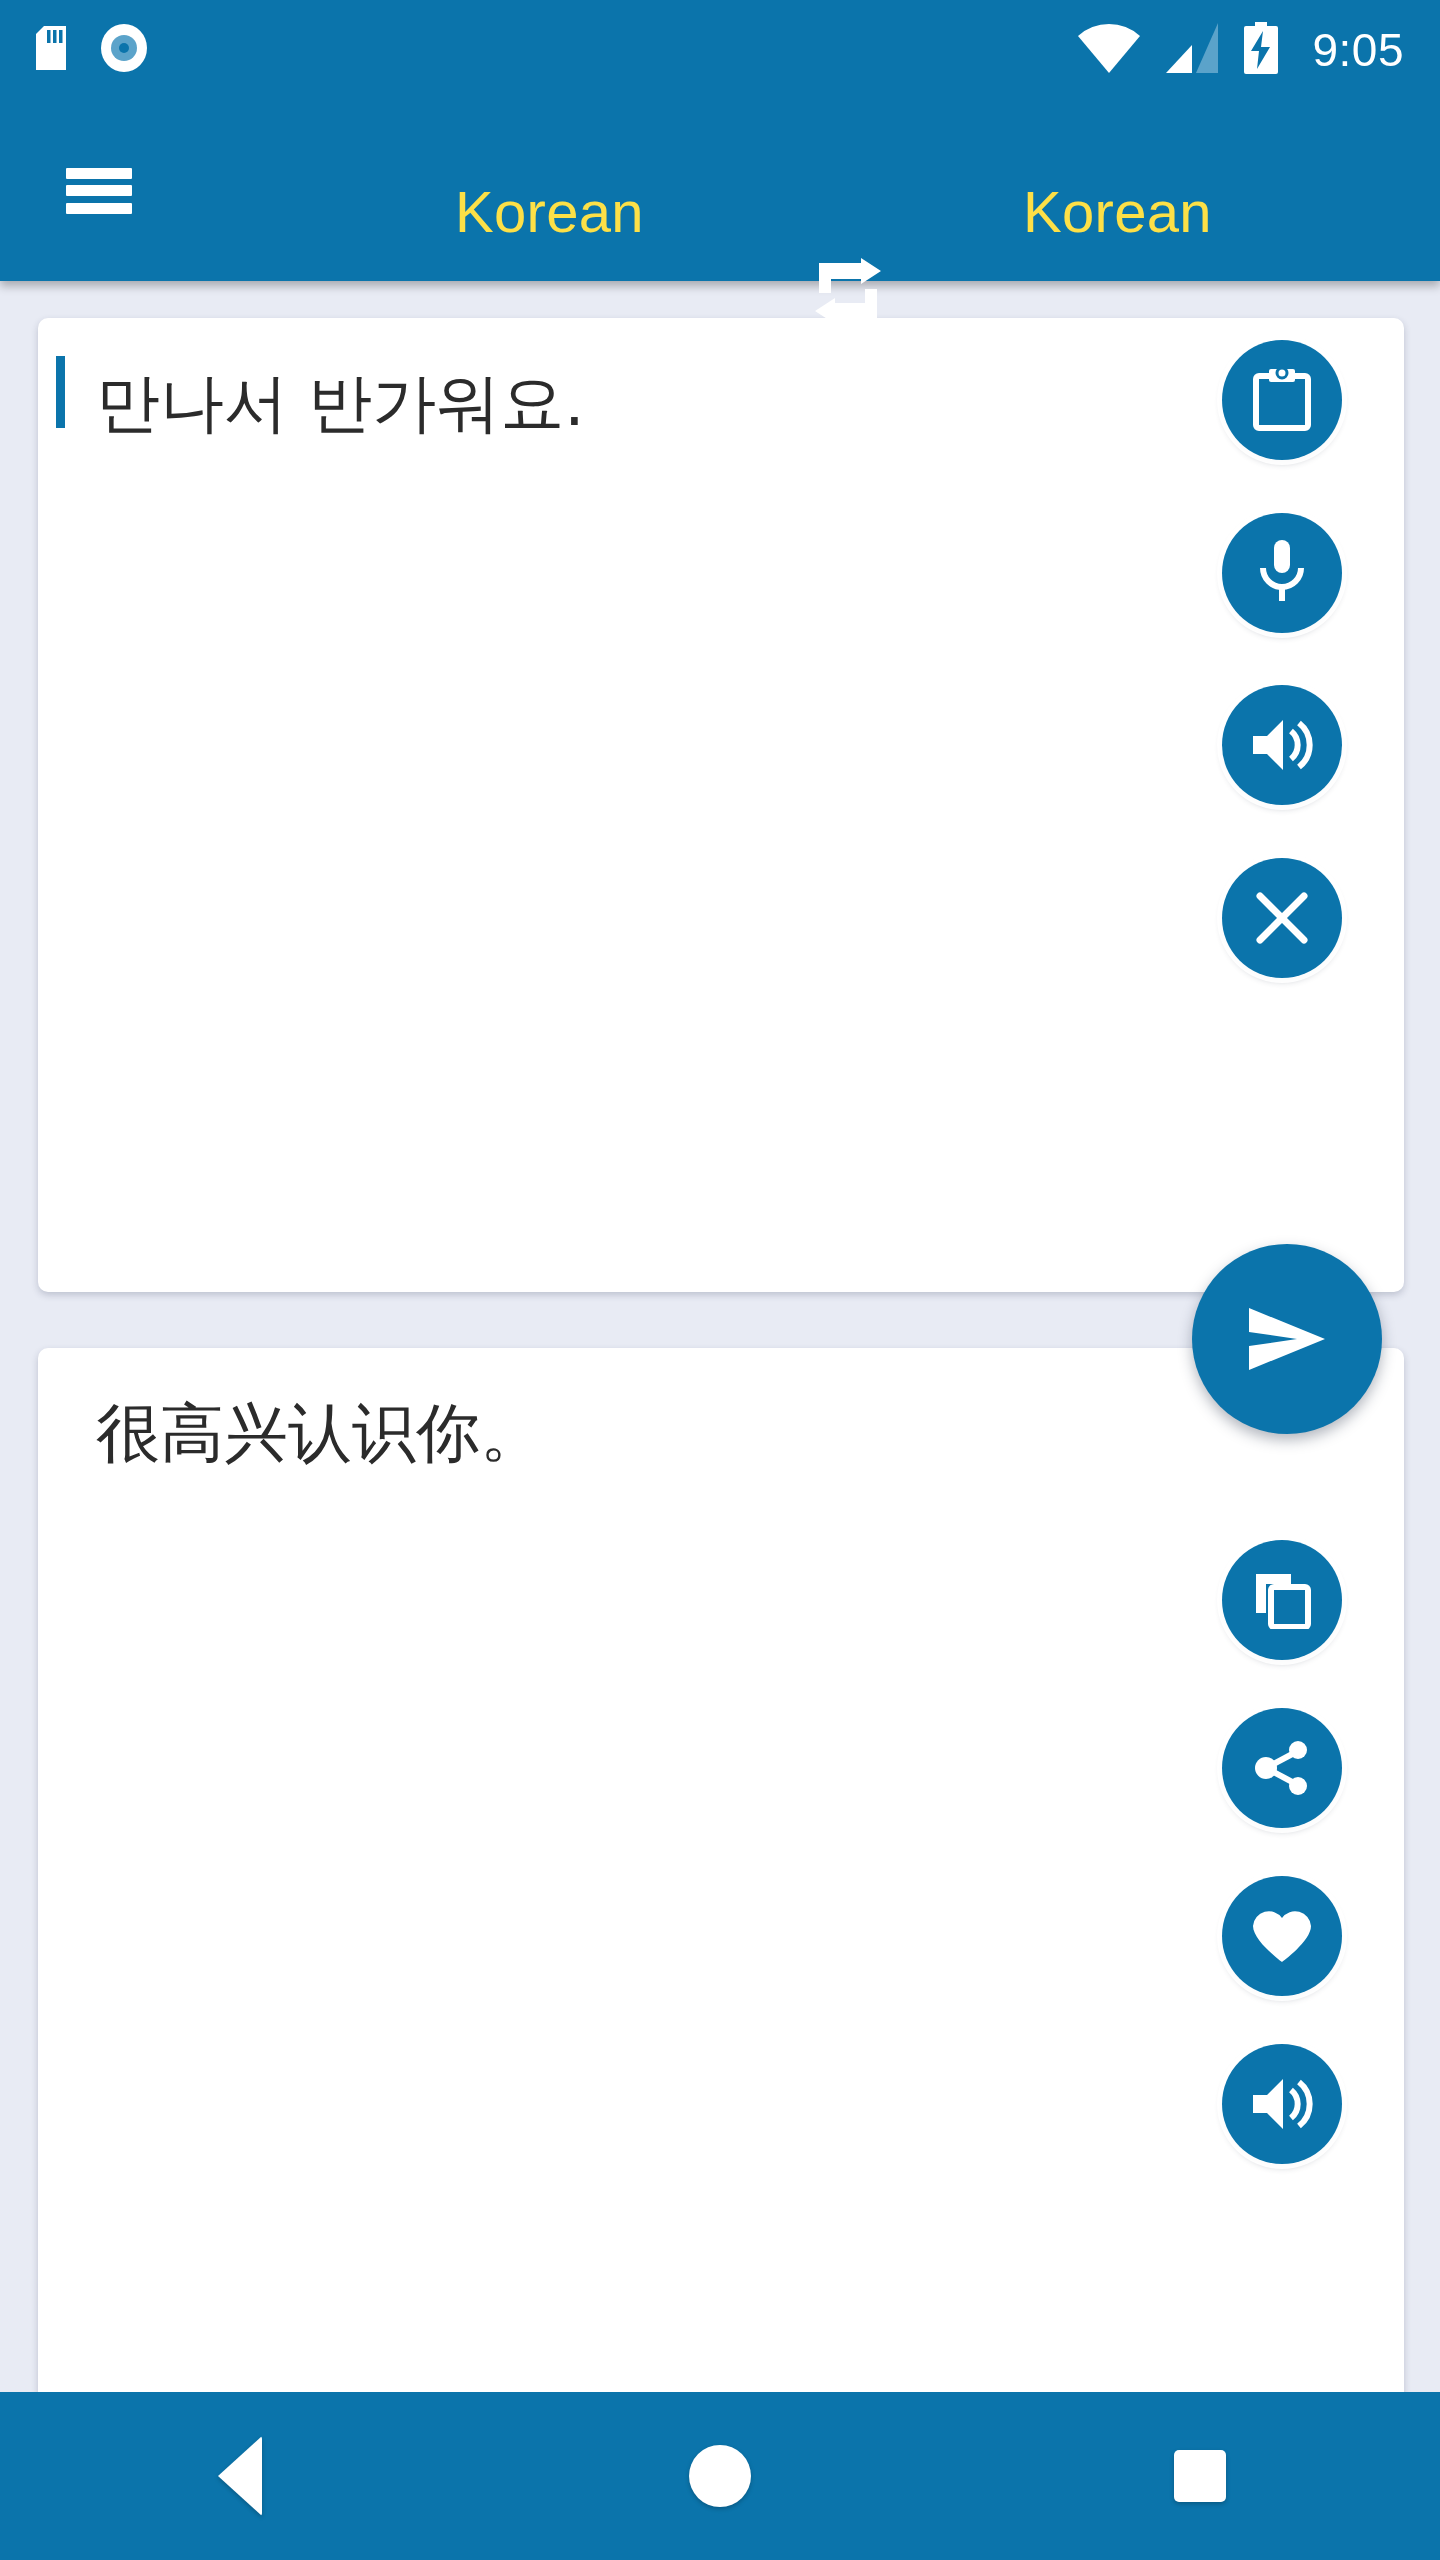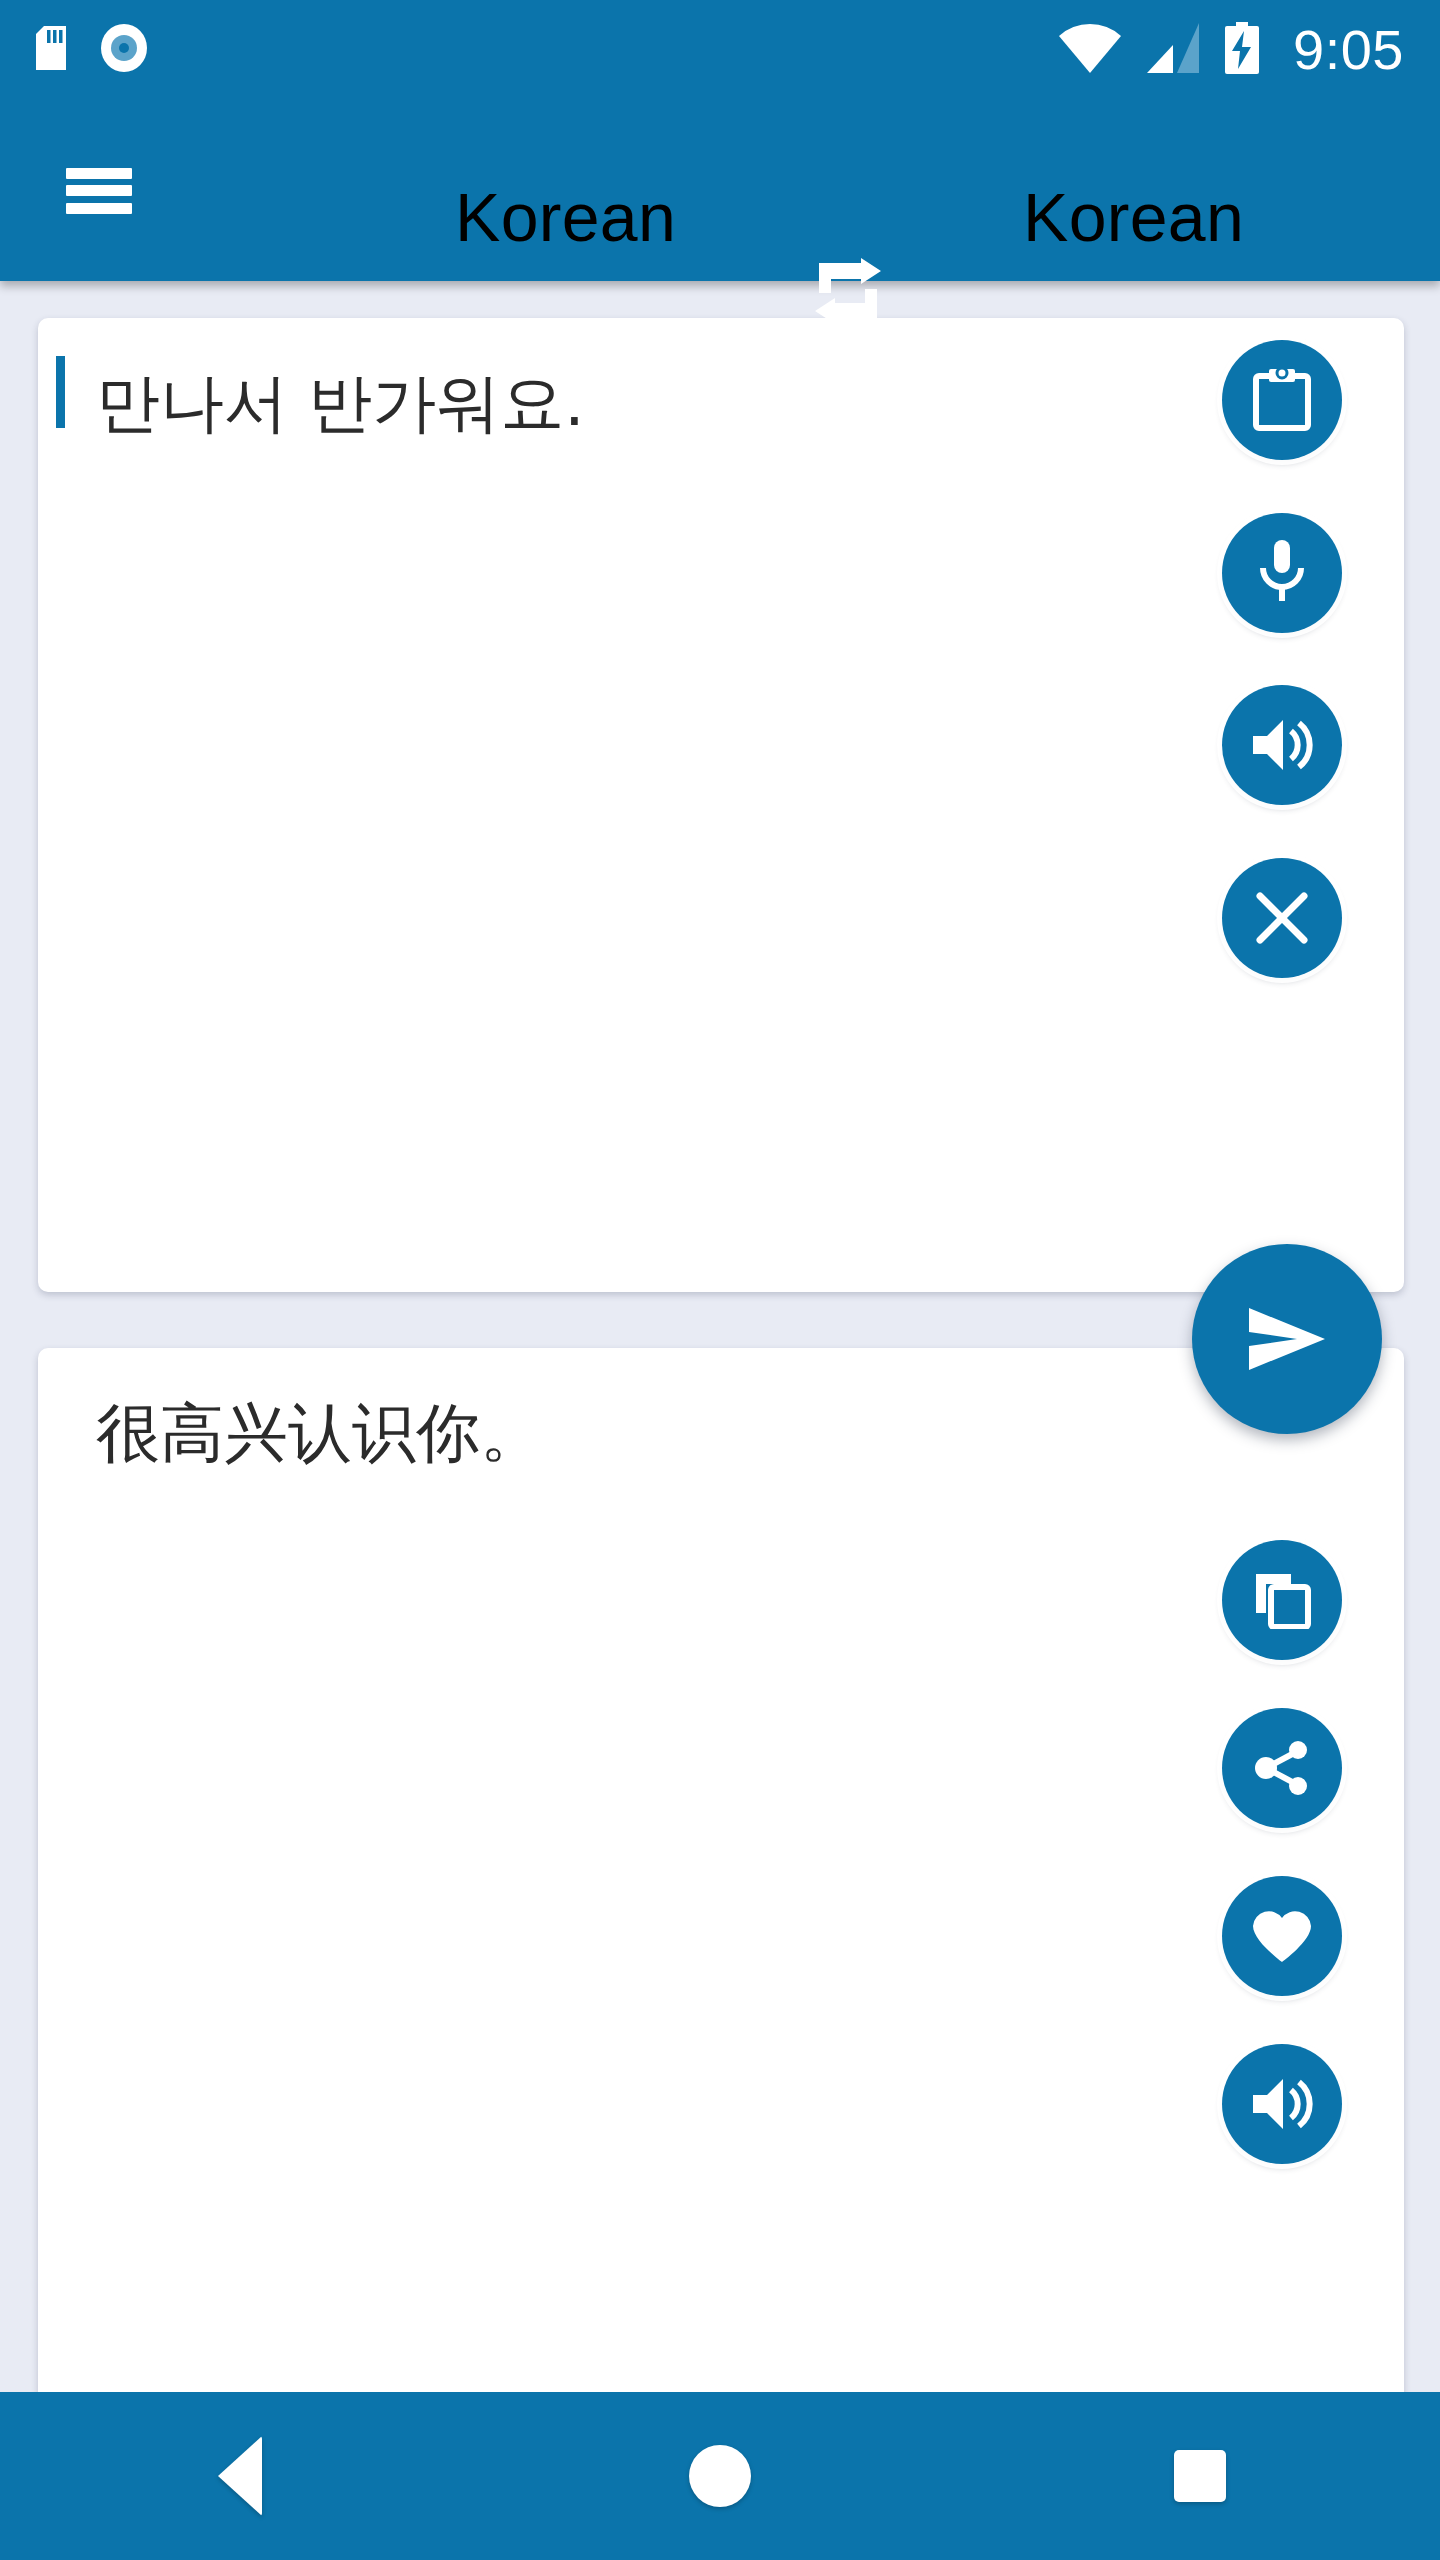--- a/index.html
+++ b/index.html
@@ -21,21 +21,21 @@
     width:1440px; height:100px;
     background:#0b74ab;
     display:flex; align-items:center;
     padding:0 36px;
     z-index:40;
   }
   #status-left { display:flex; align-items:center; gap:34px; }
   #status-right { margin-left:auto; display:flex; align-items:center; gap:26px; }
   .sb-icon { display:block; }
   #clock {
-    color:#ffffff; font-size:56px; letter-spacing:0.5px;
+    color:#ffffff; font-size:46px; letter-spacing:0.5px;
     line-height:1; margin-left:8px; font-weight:400;text-align:right;
   }
 
   
   #app-bar {
     position:absolute; top:100px; left:0;
     width:1440px; height:181px;
     background:#0b74ab;
     display:flex; align-items:center;
     box-shadow:0 5px 9px rgba(0,0,0,0.28);
@@ -44,21 +44,21 @@
   #menu-button {
     width:66px; height:46px;
     margin-left:66px;
     display:flex; flex-direction:column; justify-content:space-between;
     cursor:pointer;
   }
   #menu-button span {
     display:block; width:100%; height:11px; background:#ffffff; border-radius:1px;
   }
   .lang-btn {
-    color:#000000; font-size:68px; font-weight:400;
+    color:#fde047; font-size:58px; font-weight:400;
     line-height:1; white-space:nowrap; cursor:pointer;
     letter-spacing:0.3px;
   }
   #lang-source { position:absolute; left:455px; top:83px; }
   #lang-target { position:absolute; left:1023px; top:83px; }
   #swap-button {
     position:absolute; left:811px; top:155px;
     width:74px; height:72px; cursor:pointer;
   }
 

